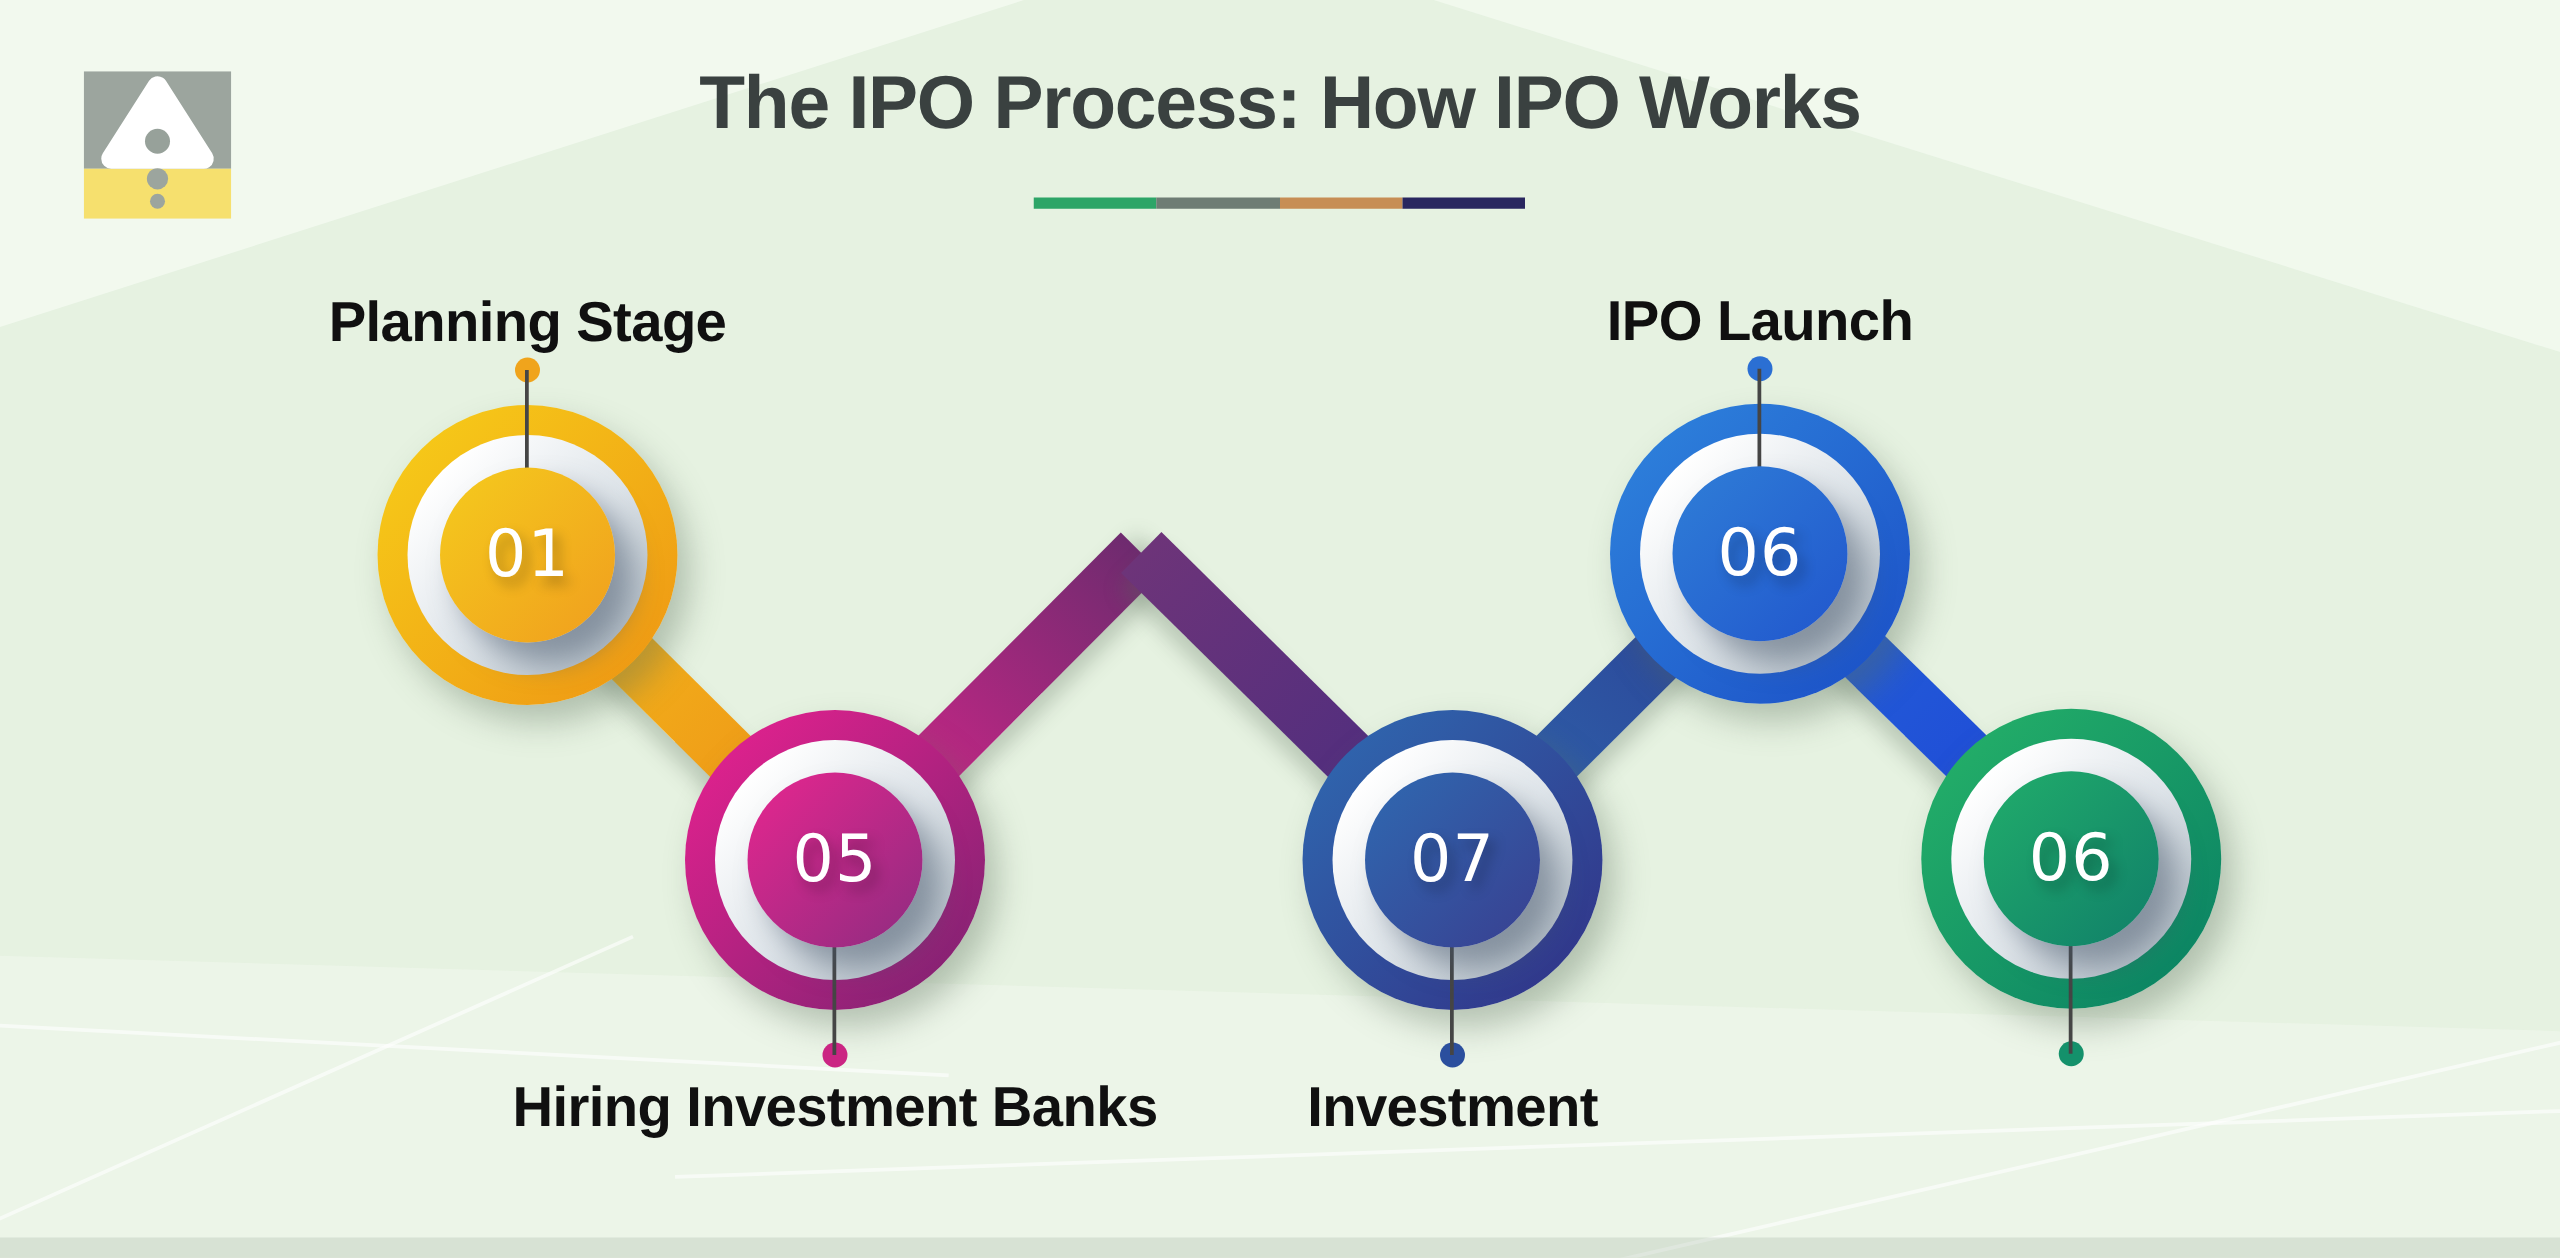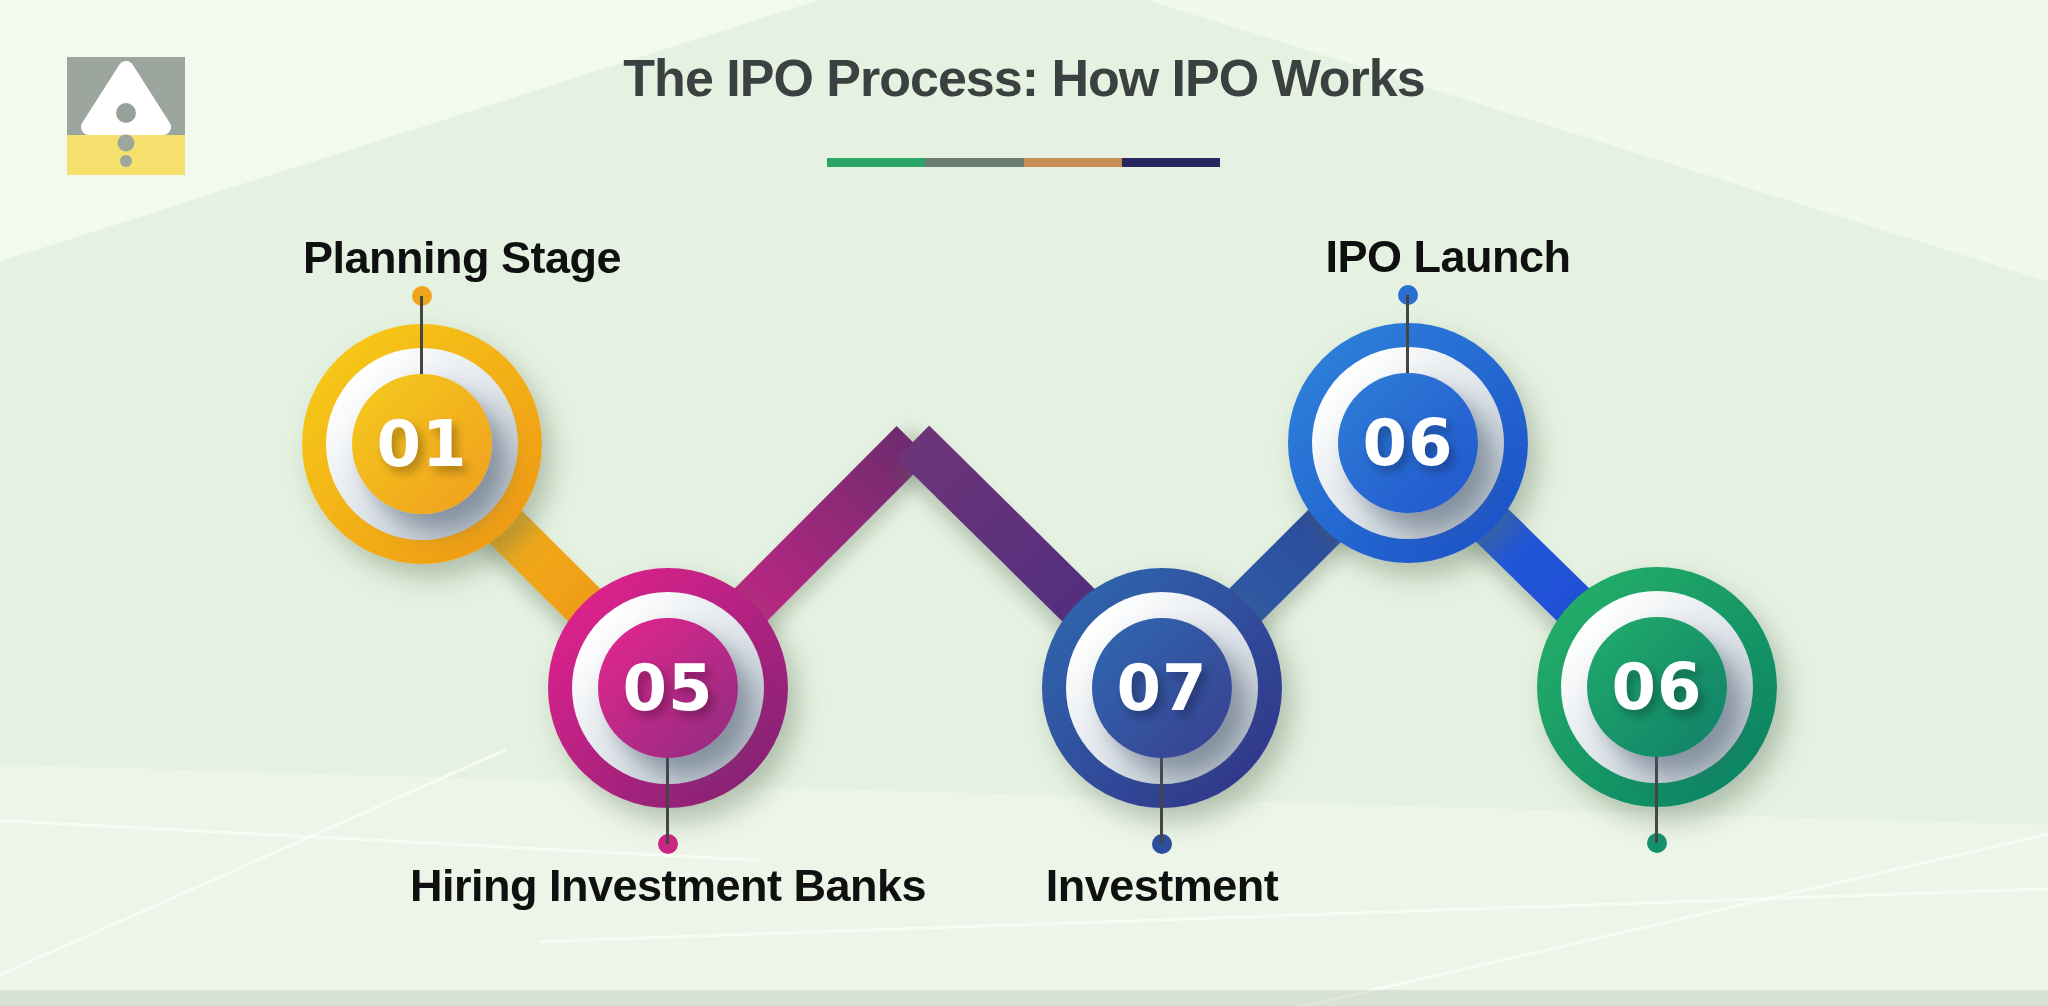--- a/index.html
+++ b/index.html
@@ -17,21 +17,21 @@
   .seam1{left:-20px;top:818px;width:780px;transform:rotate(3deg);}
   .seam2{left:-60px;top:1000px;width:620px;transform:rotate(-24deg);}
   .seam3{left:540px;top:940px;width:1520px;transform:rotate(-2deg);}
   .seam4{left:1280px;top:1010px;width:820px;transform:rotate(-13deg);}
   .bottom-strip{position:absolute;left:0;right:0;top:990px;height:16px;background:rgba(150,170,150,.25);}
 
   
   .logo{position:absolute;left:67px;top:57px;width:118px;height:118px;}
   .title{
     position:absolute;left:0;right:0;top:52px;margin:0;text-align:center;
-    font-size:52px;line-height:1;font-weight:700;letter-spacing:-1px;
+    font-size:60px;line-height:1;font-weight:700;letter-spacing:-1px;
     color:var(--title-color,#3A4140);
   }
   .underline{position:absolute;left:827px;top:158px;width:393px;height:9px;display:flex;}
   .underline span{flex:1 1 0;}
 
   
   .conn{
     position:absolute;height:46px;transform-origin:0 50%;z-index:1;
     background:linear-gradient(90deg,var(--from),var(--to));
     box-shadow:8px 10px 16px rgba(90,110,90,.3);
@@ -60,35 +60,35 @@
     position:absolute;inset:24px;border-radius:50%;z-index:3;
     background:linear-gradient(135deg,#ffffff 15%,#dfe5ea 55%,#a9b5bf 100%);
   }
   .inner{
     position:absolute;inset:50px;border-radius:50%;z-index:5;
     background:linear-gradient(135deg,var(--inner-from),var(--inner-to));
     box-shadow:14px 16px 22px rgba(70,85,105,.5);
     display:flex;align-items:center;justify-content:center;
   }
   .num{
-    font-family:"DejaVu Sans",sans-serif;font-weight:700;font-size:64px;
+    font-family:"DejaVu Sans",sans-serif;font-weight:400;font-size:52px;
     color:#ffffff;letter-spacing:1px;text-shadow:5px 6px 10px rgba(0,0,0,.28);
   }
   .stem{position:absolute;left:118px;width:3px;background:#454545;z-index:4;}
   .side-top .stem{top:-28px;height:154px;}
   .side-bottom .stem{top:120px;height:156px;}
   .pin-dot{position:absolute;left:110px;width:20px;height:20px;border-radius:50%;z-index:4;background:var(--dot);}
   .side-top .pin-dot{top:-38px;}
   .side-bottom .pin-dot{top:266px;}
 
   .step-label{
     position:absolute;left:50%;transform:translateX(-50%);white-space:nowrap;
     font-weight:700;font-size:45px;letter-spacing:-.5px;color:var(--label-color,#101010);
   }
-  .side-top .step-label{bottom:100%;margin-bottom:40px;margin-left:40px;}
+  .side-top .step-label{bottom:100%;margin-bottom:40px;}
   .side-bottom .step-label{top:100%;margin-top:52px;}
 </style>
 </head>
 <body>
 
 <div class="stage" style="--bg-base: #E6F2E1; --title-color: #3A4140; --label-color: #101010;">
 
   <div class="dec dec-a"></div>
   <div class="dec dec-b"></div>
   <div class="dec dec-floor"></div>

